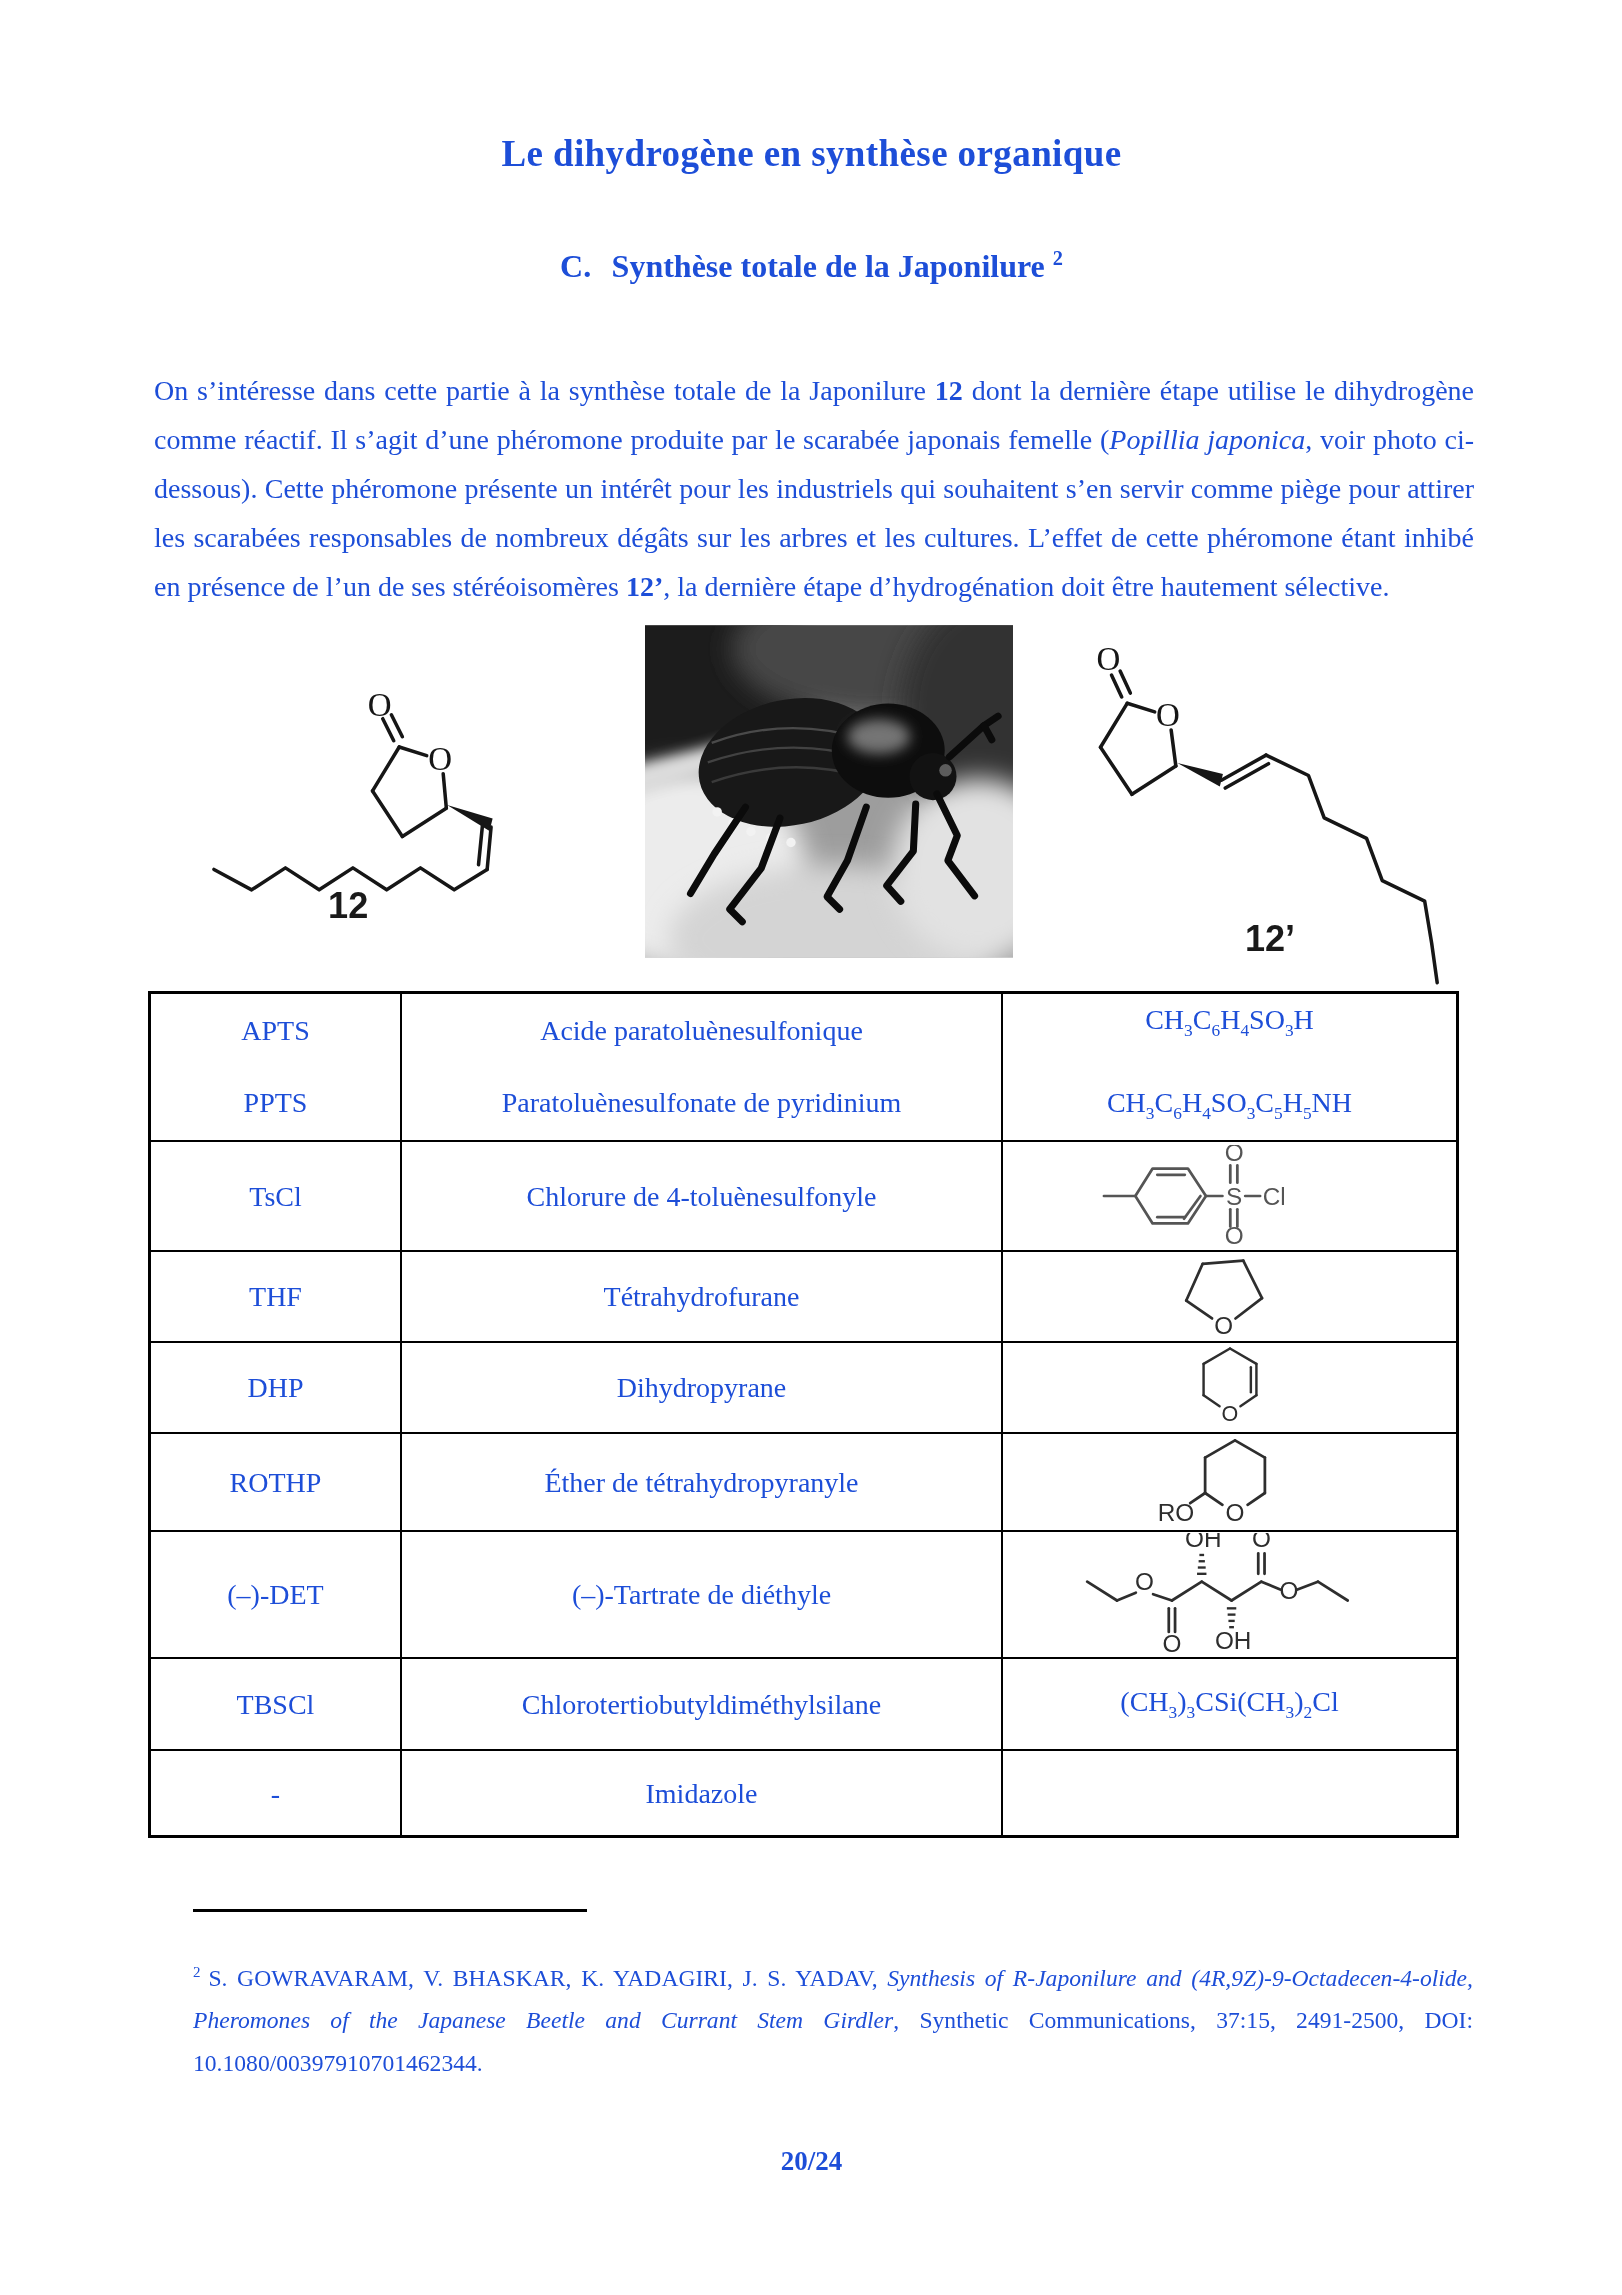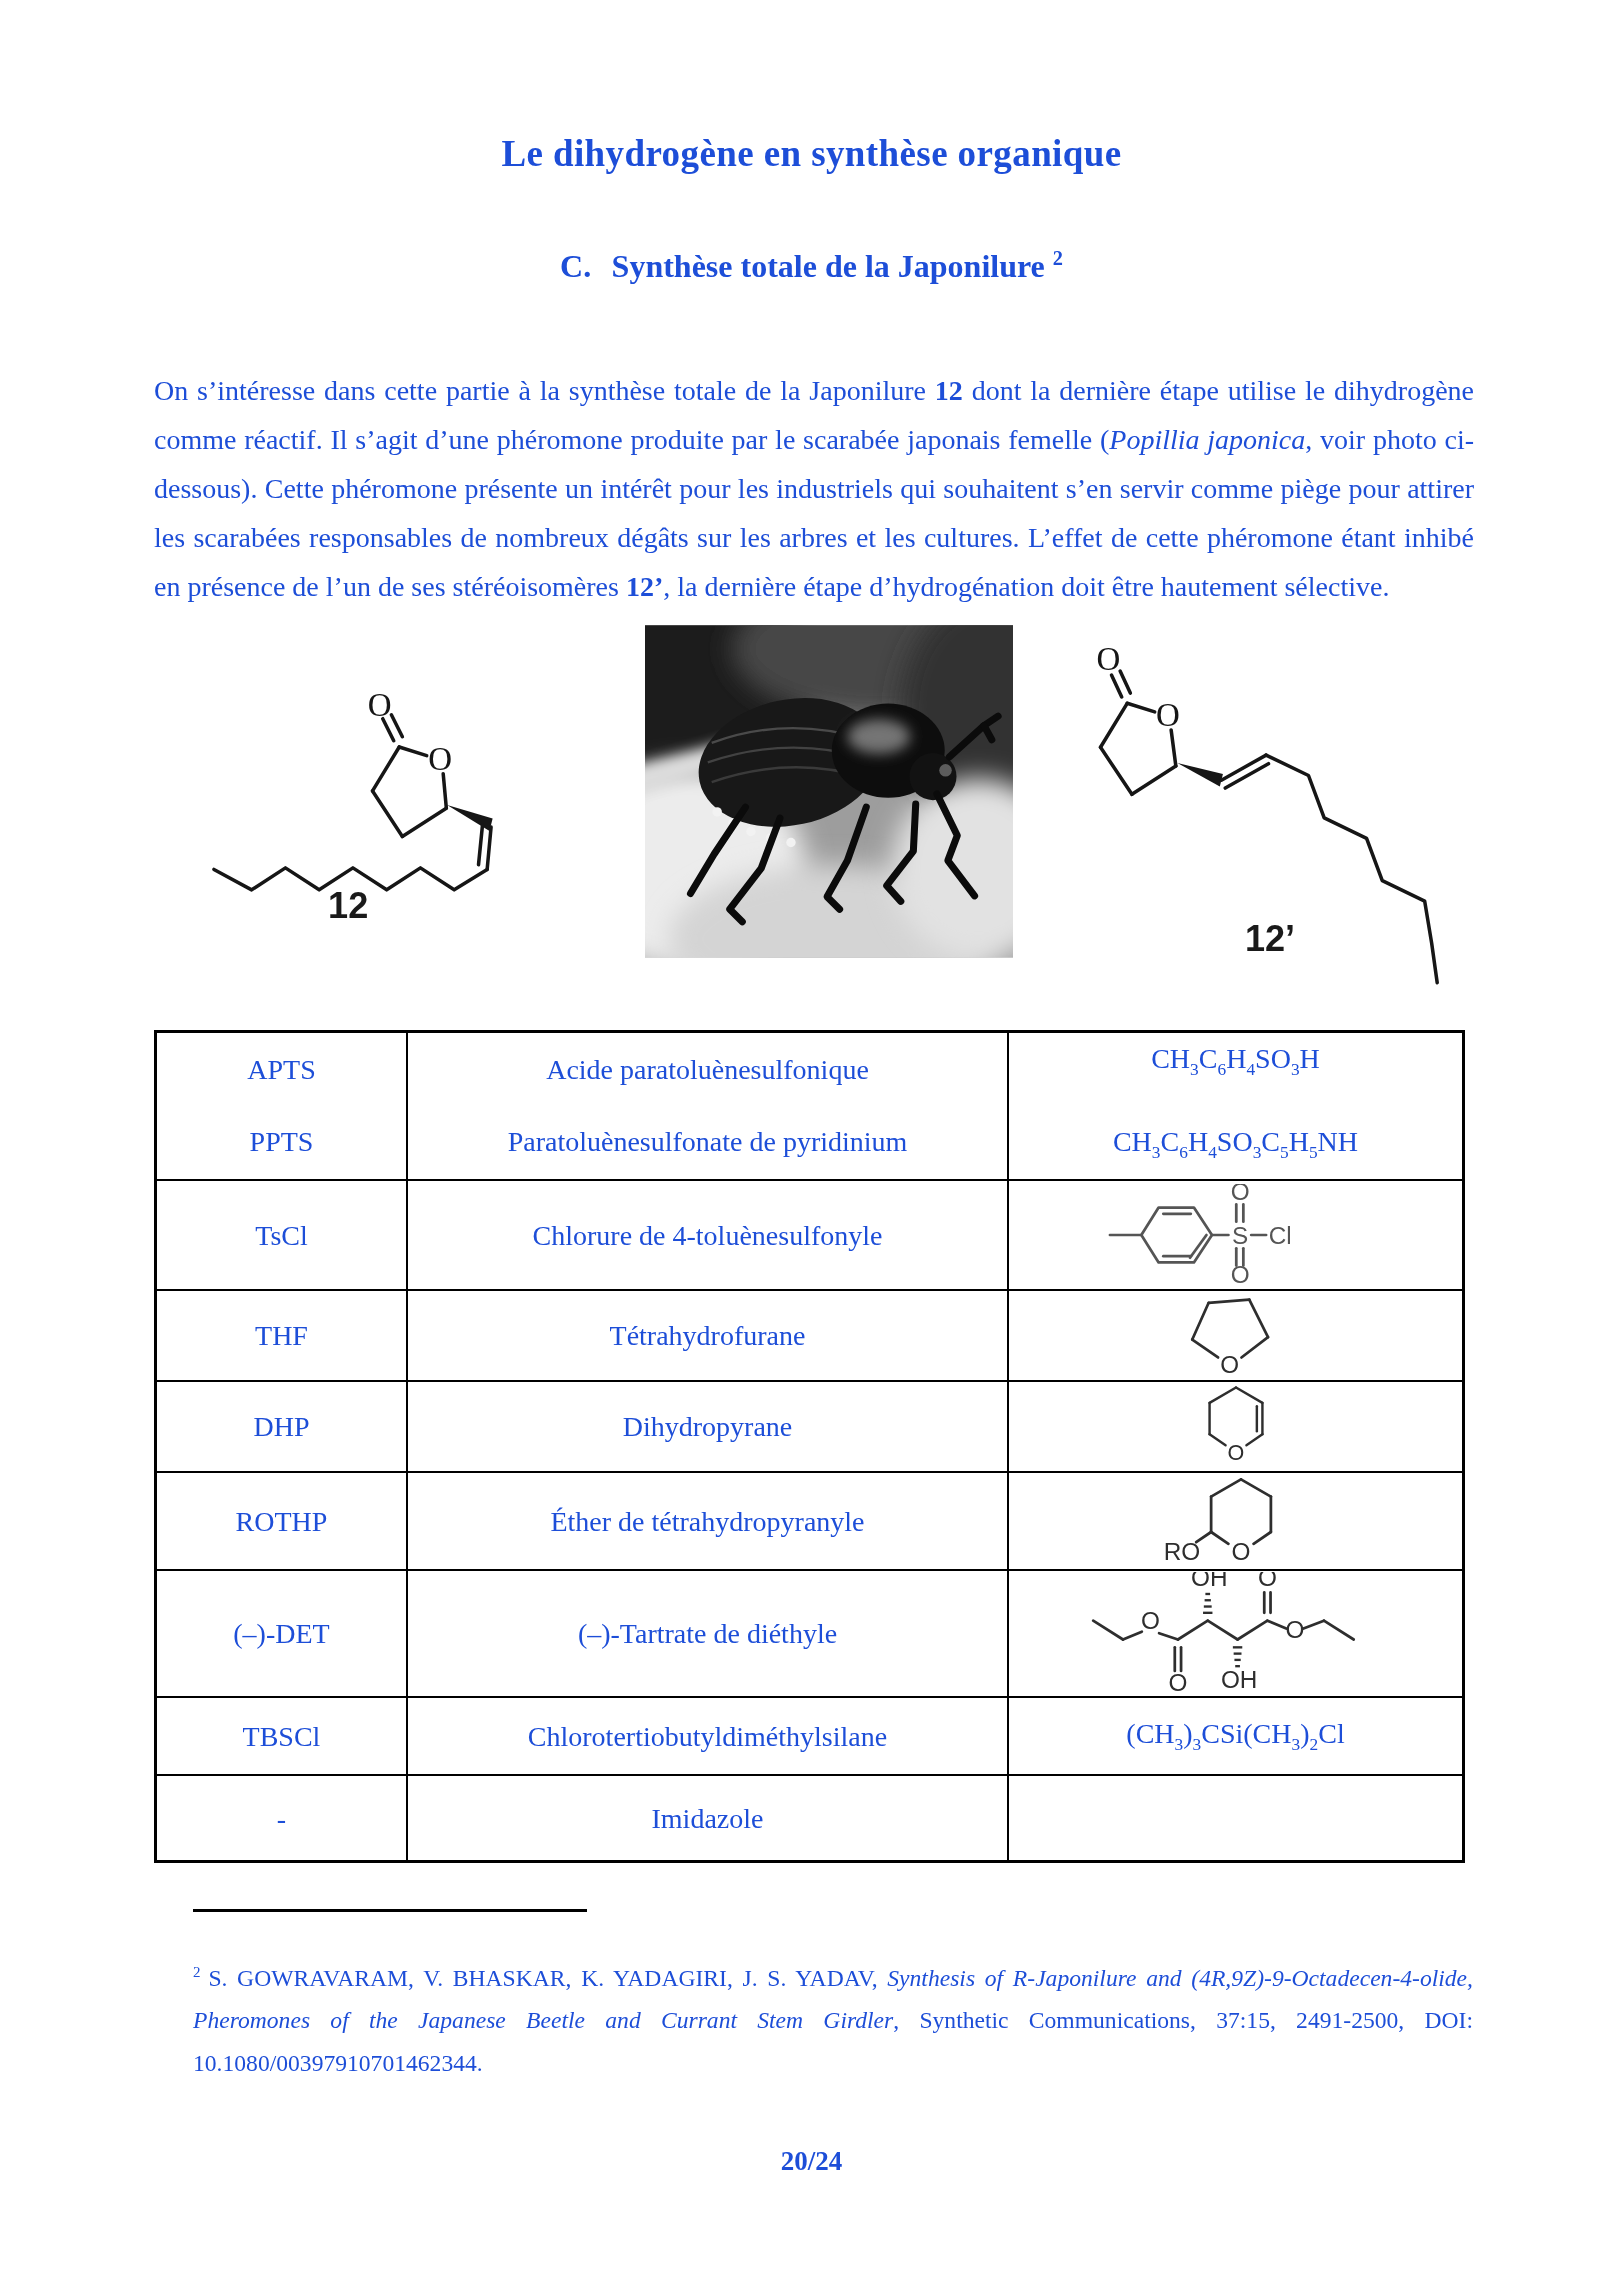--- a/index.html
+++ b/index.html
@@ -20,27 +20,27 @@
   .intro{
     position:absolute;left:154px;top:338px;width:1320px;
     font-size:28px;line-height:49px;text-align:justify;
   }
   .intro b{font-weight:bold;} .intro i{font-style:italic;}
   .figures svg{position:absolute;display:block;}
   .mol-stroke{stroke:#161616;stroke-width:4.5;fill:none;stroke-linecap:round;stroke-linejoin:round;}
   .atom-serif{font-family:"Liberation Serif",serif;font-size:42px;fill:#161616;text-anchor:middle;}
   .mol-label{font-family:"Liberation Sans",sans-serif;font-weight:bold;font-size:46px;fill:#1a1a1a;text-anchor:middle;}
   .abbr-table{
-    position:absolute;left:154px;top:991px;width:1311px;
-    border:3.1px solid #000;box-sizing:border-box;background:#fff;margin-top:39px;
+    position:absolute;left:148px;top:991px;width:1311px;
+    border:3.1px solid #000;box-sizing:border-box;background:#fff;
   }
   .trow{display:flex;box-sizing:border-box;}
   .trow:not(:last-child){border-bottom:2.4px solid #000;}
   .r0{height:148px}.r1{height:110px}.r2{height:91px}.r3{height:91px}
-  .r4{height:98px}.r5{height:127px}.r6{height:78px}.r7{height:84px}
+  .r4{height:98px}.r5{height:127px}.r6{height:92px}.r7{height:84px}
   .cell{display:flex;flex-direction:column;align-items:center;justify-content:center;
     box-sizing:border-box;text-align:center;font-size:28px;}
   .c-abbr{width:251px;border-right:2.4px solid #000;}
   .c-name{width:601px;border-right:2.4px solid #000;}
   .c-formula{flex:1;}
   .cl{line-height:1.25;}
   .r0 .cl{line-height:72px;}
   sub{font-size:0.62em;}
   .struct-stroke{stroke:#2e2e2e;stroke-width:3.5;fill:none;stroke-linecap:round;stroke-linejoin:round;}
   .ts-stroke{stroke:#555;stroke-width:3.5;fill:none;stroke-linecap:round;stroke-linejoin:round;}

